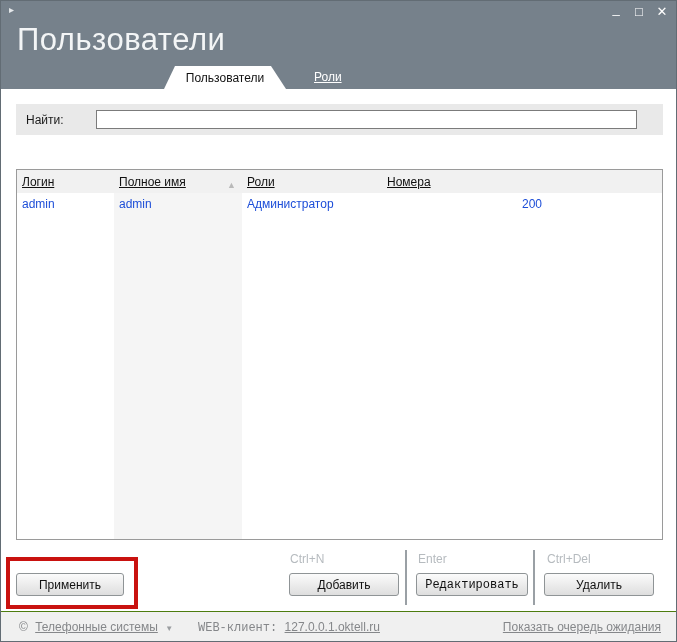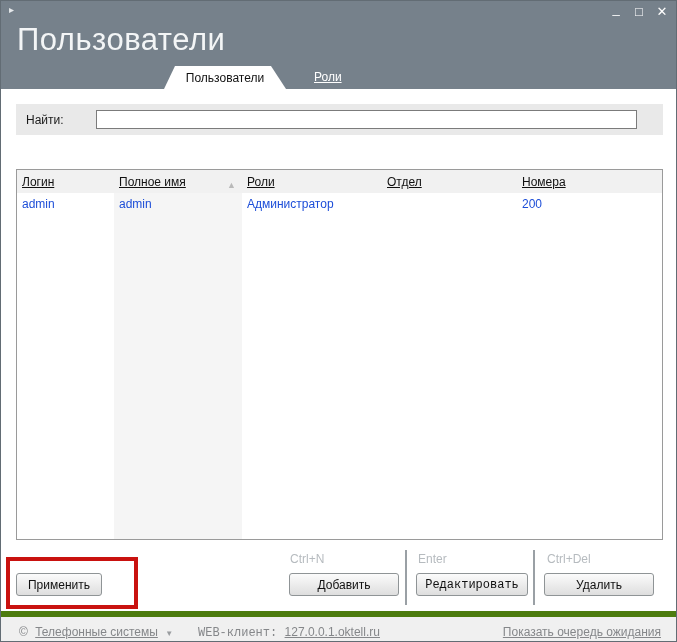--- a/index.html
+++ b/index.html
@@ -41,31 +41,31 @@
   .tbody{position:relative;height:346px;}
   .col-shade{position:absolute;left:97px;top:0;bottom:0;width:128px;background:#f5f5f5;}
   .trow{position:relative;display:flex;height:22px;align-items:center;cursor:pointer;}
   .td{font-size:12px;color:#1d4ed8;padding-left:5px;overflow:hidden;white-space:nowrap;}
   
   .shortcut{position:absolute;font-size:12px;color:#b6bbbf;top:551px;}
   .sc-add{left:289px;}.sc-edit{left:417px;}.sc-del{left:546px;}
   .btn{position:absolute;top:572px;height:23px;border:1px solid #8f9496;border-radius:3px;
        background:linear-gradient(#fbfbfb,#dedede);font-size:12px;color:#111;
        font-family:"Liberation Sans",sans-serif;cursor:pointer;}
-  .btn-apply{left:15px;width:86px;}
+  .btn-apply{left:15px;width:108px;}
   .btn-add{left:288px;width:110px;}
   .btn-edit{left:415px;width:112px;font-family:Liberation Mono, monospace;}
   .btn-del{left:543px;width:110px;}
   .divider{position:absolute;top:549px;width:2px;height:55px;background:#9aa0a5;}
   .dv1{left:404px;}.dv2{left:532px;}
   .annotation{position:absolute;left:5px;top:556px;width:132px;height:52px;
               border:4px solid var(--annotation);pointer-events:none;}
   
   .footer{position:absolute;left:0;right:0;bottom:0;height:30px;background:#f0f0f0;
-          border-top:6px solid #4d7c0f;font-size:12px;color:var(--footer-text);}
+          border-top:1px solid #4d7c0f;font-size:12px;color:var(--footer-text);}
   .footer a{color:var(--footer-text);text-decoration:underline;cursor:pointer;}
   .f-left{position:absolute;left:18px;top:8px;}
   .f-copy{margin-right:4px;}
   .f-dd{font-size:8px;margin-left:4px;color:#9a9da0;}
   .f-mid{position:absolute;left:197px;top:8px;}
   .f-mid .lbl{margin-right:4px;font-family:Liberation Mono, monospace;}
   .f-right{position:absolute;right:15px;top:8px;}
 </style>
 </head>
 <body>
@@ -94,23 +94,20 @@
     <div class="thead">
       <div class="th c0">
         <u>Логин</u>
       </div>
       <div class="th c1">
         <u>Полное имя</u>
         <span class="sort-icon">▲</span>
       </div>
       <div class="th c2">
         <u>Роли</u>
-      </div>
-      <div class="th c3">
-        <u>Отдел</u>
       </div>
       <div class="th c4">
         <u>Номера</u>
       </div>
     </div>
     <div class="tbody">
       <div class="col-shade"></div>
       <div class="trow">
         <div class="td c0">admin</div>
         <div class="td c1">admin</div>

